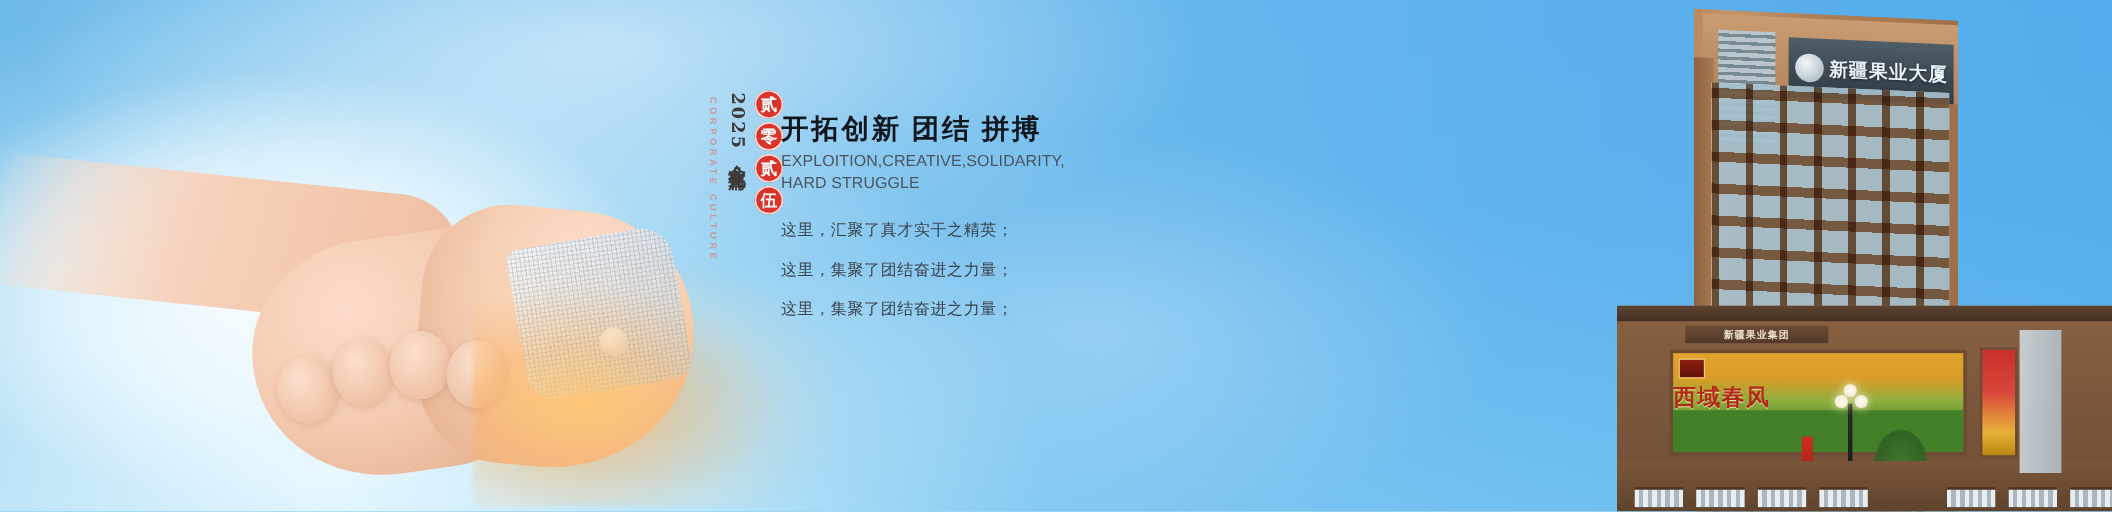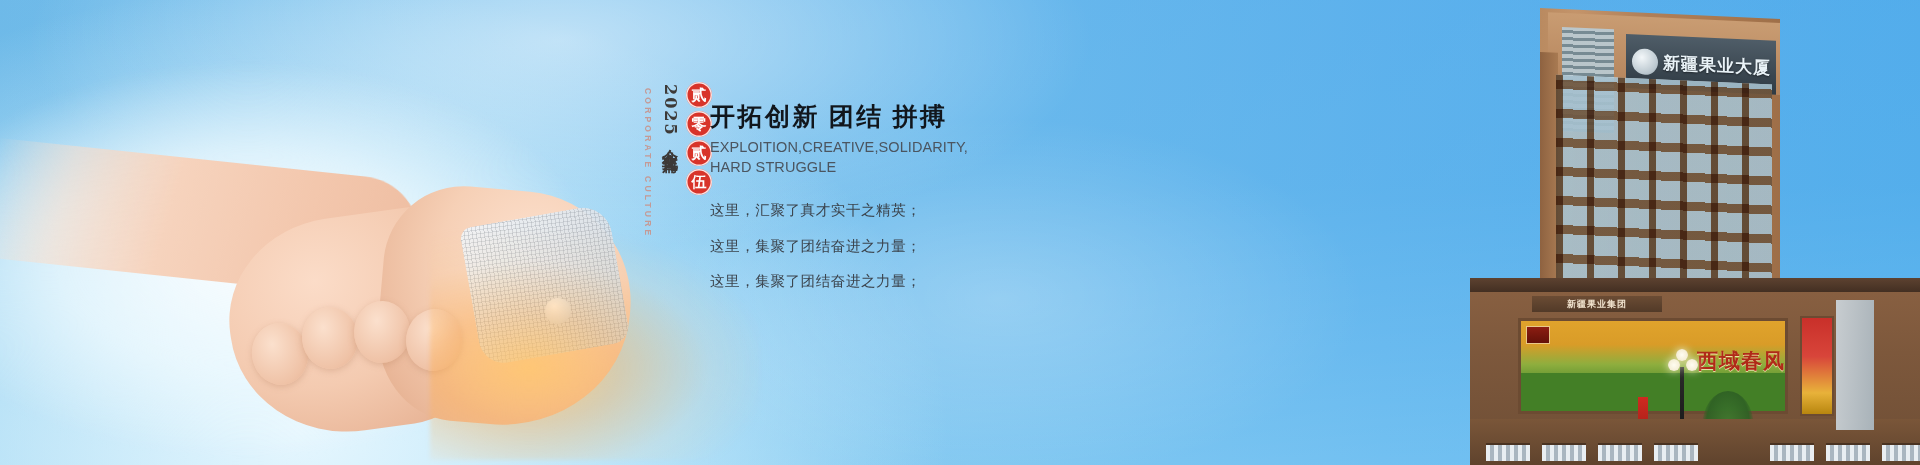--- a/index.html
+++ b/index.html
@@ -261,21 +261,21 @@
     position:absolute; left:0; top:5px; width:100%;
     text-align:center;
     font-size:11px; font-weight:700; letter-spacing:3px;
     color:#fff8e2;
     font-family:"DejaVu Sans","Liberation Sans",sans-serif;
     text-shadow:0 1px 2px rgba(90,40,0,0.6);
     white-space:nowrap;
   }
   .bb-brand {
     position:absolute; left:0; top:26px; width:100%;
-    text-align:right;
+    text-align:left;
     font-family:"DejaVu Serif","Liberation Serif",serif;
     font-size:21px; font-weight:700;
     color:#b02a18;
     letter-spacing:1px;
     text-shadow:0 1px 0 rgba(255,238,190,0.8);
     white-space:nowrap;
   }
   .bb-sub {
     position:absolute; left:0; top:52px; width:100%;
     text-align:center;

